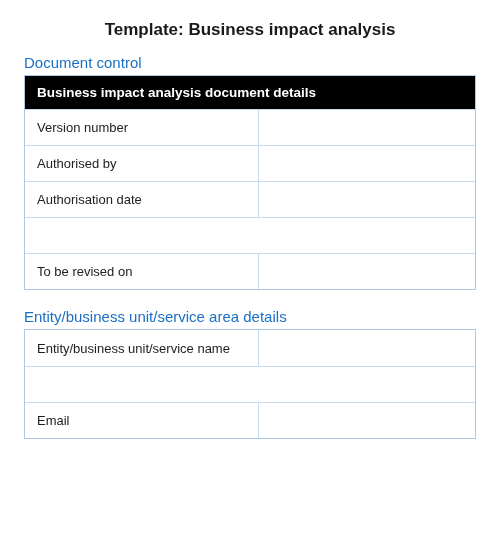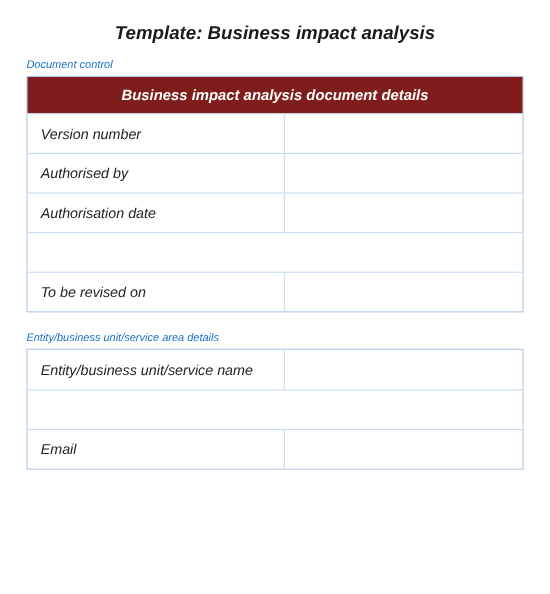--- a/index.html
+++ b/index.html
@@ -1,57 +1,55 @@
 <!DOCTYPE html>
 <html><head>
   <meta charset="utf-8">
   <style>
     * {
       box-sizing: border-box;
       margin: 0;
       padding: 0;
-      font-style: italic;
     }
 
     body {
       font-family: Arial, sans-serif;
       background: #ffffff;
       width: 500px;
       min-height: 540px;
       padding: 20px 24px;
       color: #222;
     }
 
     .page-title {
       text-align: center;
       font-size: 17px;
       font-weight: bold;
       margin-bottom: 14px;
       color: #1a1a1a;
     }
 
     .section-label {
-      font-size: 10px;
+      font-size: 15px;
       color: #1a6fc4;
       margin-bottom: 4px;
     }
 
     .table-wrapper {
       border: 1px solid #b0c8e8;
       margin-bottom: 18px;
       width: 100%;
     }
 
     .table-header {
-      background-color: #7f1d1d;
+      background-color: #000000;
       color: #ffffff;
       font-weight: bold;
       font-size: 13.5px;
       padding: 9px 12px;
-      text-align: center;
     }
 
     .table-row {
       display: flex;
       border-top: 1px solid #c8daf0;
       min-height: 36px;
       justify-content: space-between;
     }
 
     .table-row:first-of-type {

